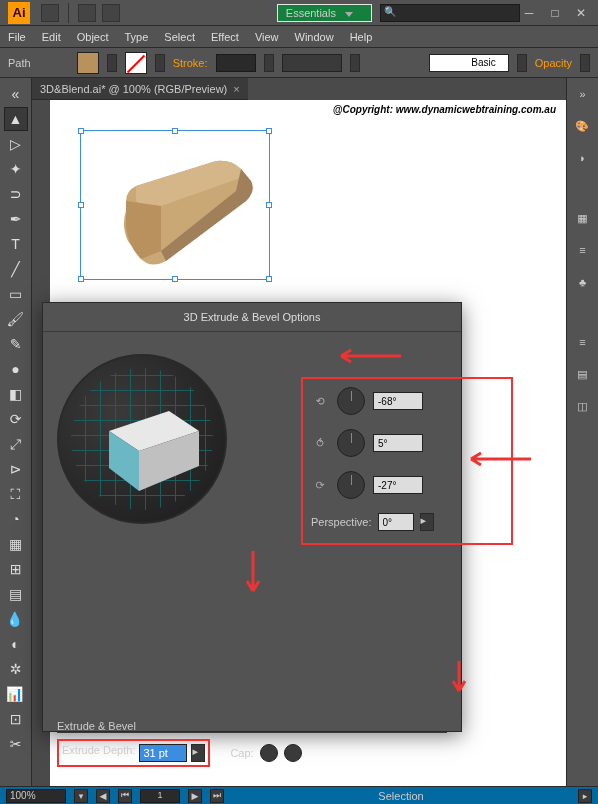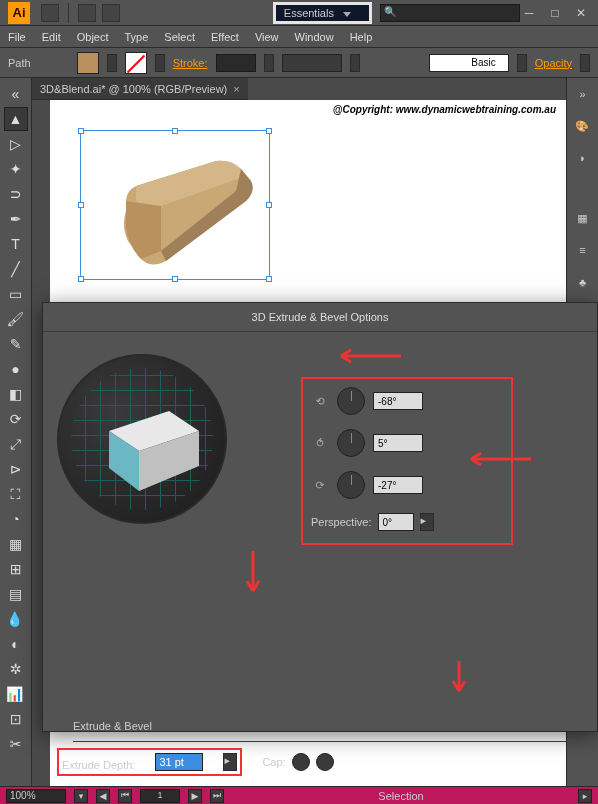--- a/index.html
+++ b/index.html
@@ -1,79 +1,79 @@
 <!DOCTYPE html>
 <html><head>
 <meta charset="utf-8">
 <style>
 *{margin:0;padding:0;box-sizing:border-box;font-family:Tahoma,Arial,sans-serif;font-size:11px;color:#ccc}
 body{background:#535353;width:598px;height:804px;overflow:hidden;position:relative}
 .titlebar{height:26px;background:#535353;display:flex;align-items:center;padding:0 8px;border-bottom:1px solid #2a2a2a}
 .ai-logo{width:22px;height:22px;background:#ff9a00;color:#330000;font-weight:bold;display:flex;align-items:center;justify-content:center;font-size:13px;margin-right:8px}
 .tb-icon{width:18px;height:18px;background:#444;display:inline-block;margin:0 3px;border:1px solid #333}
 .tb-sep{width:1px;height:20px;background:#333;margin:0 6px}
-.workspace-dd{background:#0f172a;border:3px solid #e5e5e5;padding:2px 18px 2px 8px;position:relative}
+.workspace-dd{background:#15803d;border:1px solid #e5e5e5;padding:2px 18px 2px 8px;position:relative}
 .search{width:140px;height:18px;background:#2a2a2a;border:1px solid #1a1a1a;margin-left:8px;position:relative}
 .search:before{content:"🔍";position:absolute;left:3px;top:1px;font-size:10px;color:#888}
 .win-btns{margin-left:auto;display:flex;gap:8px}
 .win-btn{width:18px;height:14px;display:flex;align-items:center;justify-content:center;color:#ccc;font-size:12px}
 .menubar{height:22px;background:#535353;display:flex;align-items:center;padding:0 8px;gap:16px;border-bottom:1px solid #2a2a2a}
 .menubar span{color:#ddd;cursor:default}
 .optbar{height:30px;background:#535353;display:flex;align-items:center;padding:0 8px;border-bottom:1px solid #2a2a2a;gap:8px}
 .opt-label{color:#ccc}
 .swatch{width:22px;height:22px;border:1px solid #222}
 .fill-sw{background:#b8915f}
 .stroke-sw{background:#fff;position:relative}
 .stroke-sw:after{content:"";position:absolute;top:0;left:0;right:0;bottom:0;border:4px solid #fff;background:#fff}
 .stroke-sw:before{content:"";position:absolute;width:120%;height:2px;background:red;transform:rotate(-45deg);top:50%;left:-10%;z-index:2}
 .dd-arrow{width:10px;height:18px;background:#3a3a3a;border:1px solid #2a2a2a;display:inline-block}
 .num-input{width:40px;height:18px;background:#2a2a2a;border:1px solid #1a1a1a;padding:0 3px;color:#ccc}
-.stroke-lbl{color:#ff9a00;text-decoration:underline}
+.stroke-lbl{color:#ff9a00;}
 .brush-prev{width:80px;height:18px;background:#fff;border:1px solid #222;margin-left:auto}
 .main{display:flex;height:calc(100% - 78px - 18px)}
 .toolbar{width:32px;background:#535353;padding-top:4px;border-right:1px solid #2a2a2a;display:flex;flex-direction:column;align-items:center;gap:1px}
 .toolbar .tool{width:24px;height:24px;display:flex;align-items:center;justify-content:center;color:#ddd;font-size:14px;cursor:pointer}
 .toolbar .tool.sel{background:#3a3a3a;border:1px solid #222}
 .canvas-area{flex:1;background:#4a4a4a;position:relative}
 .doc-tab{height:22px;background:#3a3a3a;display:inline-flex;align-items:center;padding:0 8px;gap:6px;border-bottom:1px solid #2a2a2a}
 .doc-tab .close{color:#aaa}
 .canvas{position:absolute;top:22px;left:18px;right:0;bottom:0;background:#fff}
 .copyright{position:absolute;top:4px;right:10px;color:#000;font-style:italic;font-weight:bold;font-size:10px}
 .selbox{position:absolute;left:30px;top:30px;width:190px;height:150px;border:1px solid #3b8de0}
 .selbox .h{width:6px;height:6px;background:#fff;border:1px solid #3b8de0;position:absolute}
 .selbox .h.tl{top:-3px;left:-3px}.selbox .h.tm{top:-3px;left:50%;margin-left:-3px}.selbox .h.tr{top:-3px;right:-3px}
 .selbox .h.ml{top:50%;left:-3px;margin-top:-3px}.selbox .h.mr{top:50%;right:-3px;margin-top:-3px}
 .selbox .h.bl{bottom:-3px;left:-3px}.selbox .h.bm{bottom:-3px;left:50%;margin-left:-3px}.selbox .h.br{bottom:-3px;right:-3px}
 .selbox .h.ctr{top:50%;left:50%;margin:-3px 0 0 -3px;background:#3b8de0}
 .shape3d{position:absolute;left:25px;top:20px;width:160px;height:120px}
 .right-panel{width:32px;background:#535353;border-left:1px solid #2a2a2a;padding-top:4px;display:flex;flex-direction:column;align-items:center;gap:8px}
 .right-panel .pi{width:24px;height:24px;display:flex;align-items:center;justify-content:center}
-.dialog{position:absolute;left:42px;top:302px;width:556px;height:430px;background:#535353;border:1px solid #2a2a2a;box-shadow:0 4px 20px rgba(0,0,0,0.5)}
+.dialog{position:absolute;left:42px;top:302px;width:420px;height:430px;background:#535353;border:1px solid #2a2a2a;box-shadow:0 4px 20px rgba(0,0,0,0.5)}
 .dlg-title{text-align:center;padding:8px;color:#ddd;border-bottom:1px solid #3a3a3a}
 .dlg-body{padding:12px 14px}
 .pos-row{display:flex;align-items:center;gap:6px}
 .redbox{border:2px solid #e33;padding:3px}
 .dd{background:#3a3a3a;border:1px solid #2a2a2a;padding:2px 6px;display:inline-flex;align-items:center;gap:8px}
 .dd .ar{width:0;height:0;border-left:4px solid transparent;border-right:4px solid transparent;border-top:5px solid #aaa;margin-left:6px}
 .arrow-red{position:absolute}
 .preview3d{width:170px;height:170px;border-radius:50%;background:radial-gradient(circle at 35% 35%,#3a3a3a,#1a1a1a);position:relative;overflow:hidden;border:2px solid #2a2a2a;margin-top:10px}
 .preview3d .grid{position:absolute;inset:12px;border-radius:50%;background:repeating-linear-gradient(0deg,transparent,transparent 14px,#1a5f5f 14px,#1a5f5f 15px),repeating-linear-gradient(90deg,transparent,transparent 14px,#1a5f5f 14px,#1a5f5f 15px)}
 .cube{position:absolute;left:30px;top:40px}
 .rot-panel{position:absolute;left:258px;top:74px;width:212px;height:168px;padding:8px}
 .rot-row{display:flex;align-items:center;gap:8px;margin-bottom:14px}
 .rot-icon{width:18px;height:14px;color:#aaa;display:flex;align-items:center;justify-content:center}
 .knob{width:28px;height:28px;border-radius:50%;background:#3a3a3a;border:1px solid #222;position:relative}
 .knob:after{content:"";position:absolute;width:1px;height:10px;background:#888;left:50%;top:3px}
 .val-input{width:50px;height:18px;background:#ddd;border:1px solid #222;color:#000;padding:0 4px;font-size:10px}
 .persp-row{display:flex;align-items:center;gap:6px;margin-top:4px}
-.section-hdr{color:#ccc;margin:16px 16px 6px;border-bottom:1px solid #3a3a3a;padding-bottom:9px}
+.section-hdr{color:#ccc;margin:16px 0 6px;border-bottom:1px solid #3a3a3a;padding-bottom:0}
 .ex-row{display:flex;align-items:center;gap:6px;margin-bottom:8px}
 .sel-input{width:48px;height:18px;background:#3b8de0;color:#fff;border:1px solid #222;padding:0 3px}
 .cap-btn{width:18px;height:18px;border-radius:50%;background:#3a3a3a;border:1px solid #222;display:inline-block}
-.status{position:absolute;bottom:0;left:0;right:0;height:18px;background:#be185d;border-top:1px solid #2a2a2a;display:flex;align-items:center;padding:0 6px;gap:8px}
+.status{position:absolute;bottom:0;left:0;right:0;height:18px;background:#0369a1;border-top:1px solid #2a2a2a;display:flex;align-items:center;padding:0 6px;gap:8px}
 .zoom{width:60px;height:14px;background:#2a2a2a;border:1px solid #1a1a1a;padding:0 3px;font-size:10px}
 .arrow2{width:14px;height:14px;background:#3a3a3a;border:1px solid #222;display:flex;align-items:center;justify-content:center;font-size:9px}
 </style>
 </head>
 <body>
 
 <div class="titlebar">
   <div class="ai-logo">Ai</div>
   <span class="tb-icon"></span>
   <span class="tb-sep"></span>
@@ -228,21 +228,21 @@
         <input class="val-input" style="width: 36px;" value="0°">
         <span class="dd-arrow" style="width:14px">▸</span>
       </div>
     </div>
 
     <div style="height:180px"></div>
 
     <div class="section-hdr">Extrude &amp; Bevel</div>
 
     <div class="ex-row">
-      <span class="redbox" style="display:inline-flex;align-items:flex-end;gap:20px">
+      <span class="redbox" style="display:inline-flex;align-items:flex-start;gap:4px">
         <span>Extrude Depth:</span>
         <input class="sel-input" value="31 pt" style="">
         <span class="dd-arrow" style="width:14px">▸</span>
       </span>
       <span style="width:8px"></span>
       <span>Cap:</span>
       <span class="cap-btn"></span>
       <span class="cap-btn"></span>
     </div>
 

